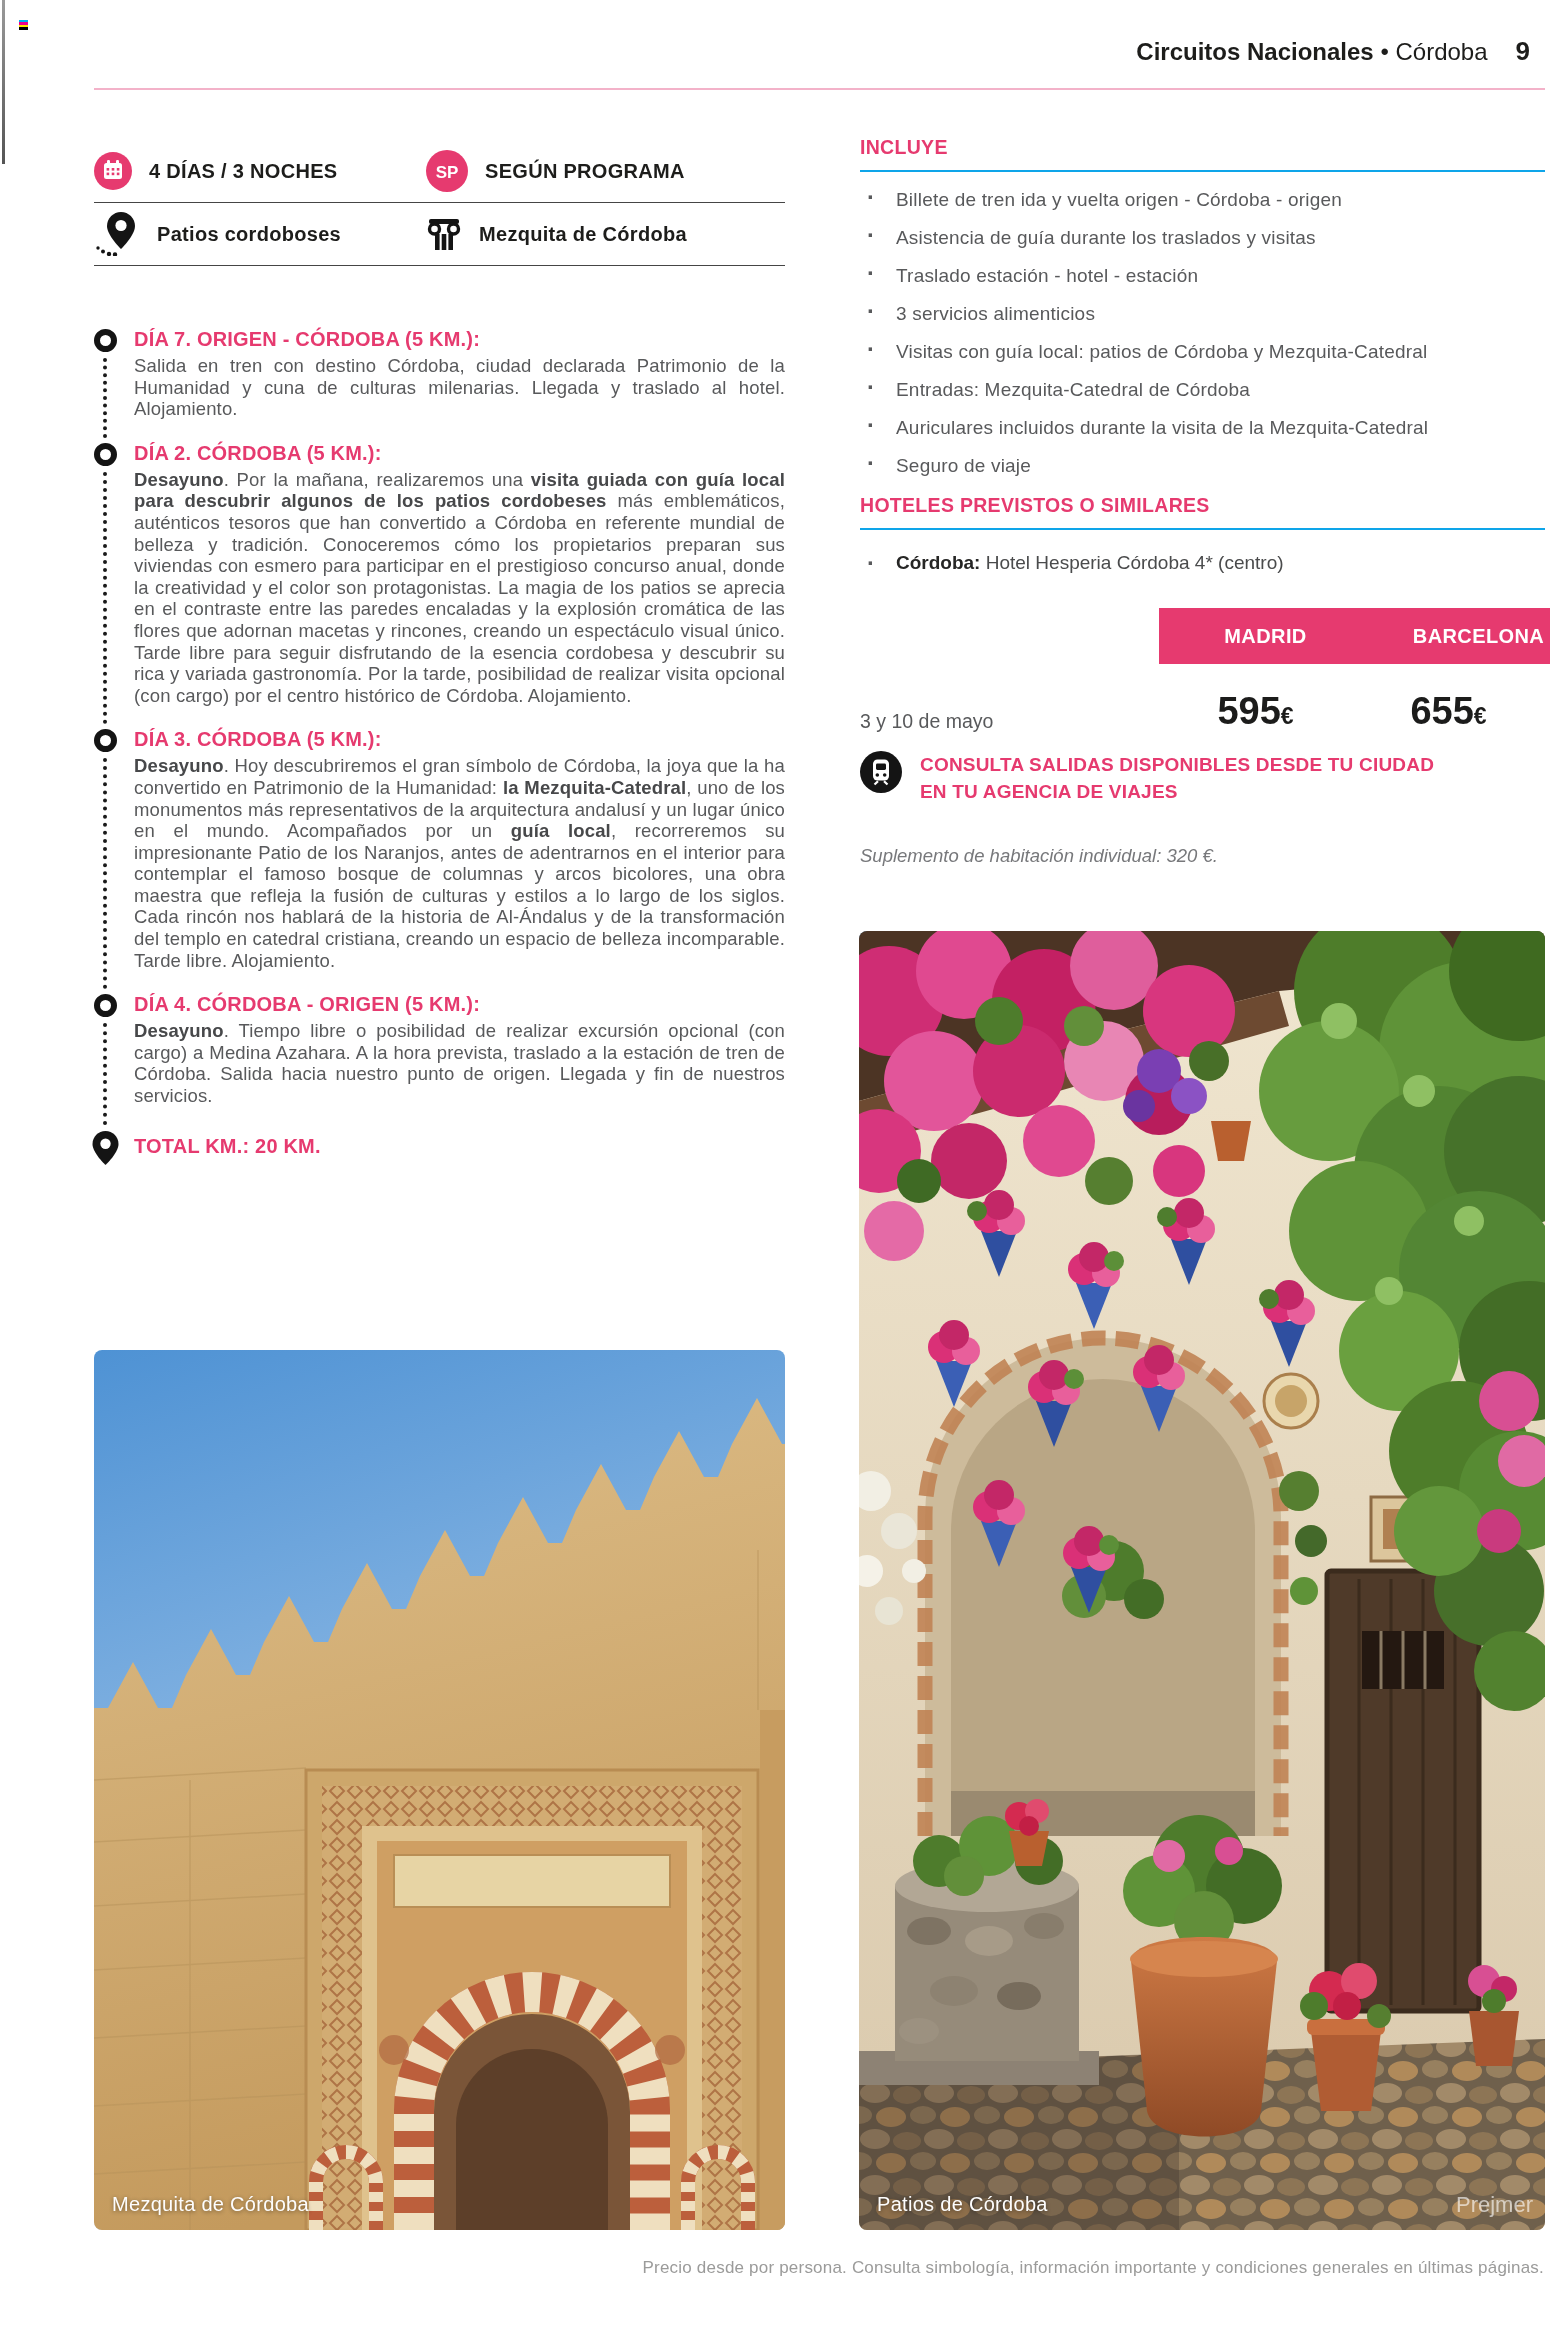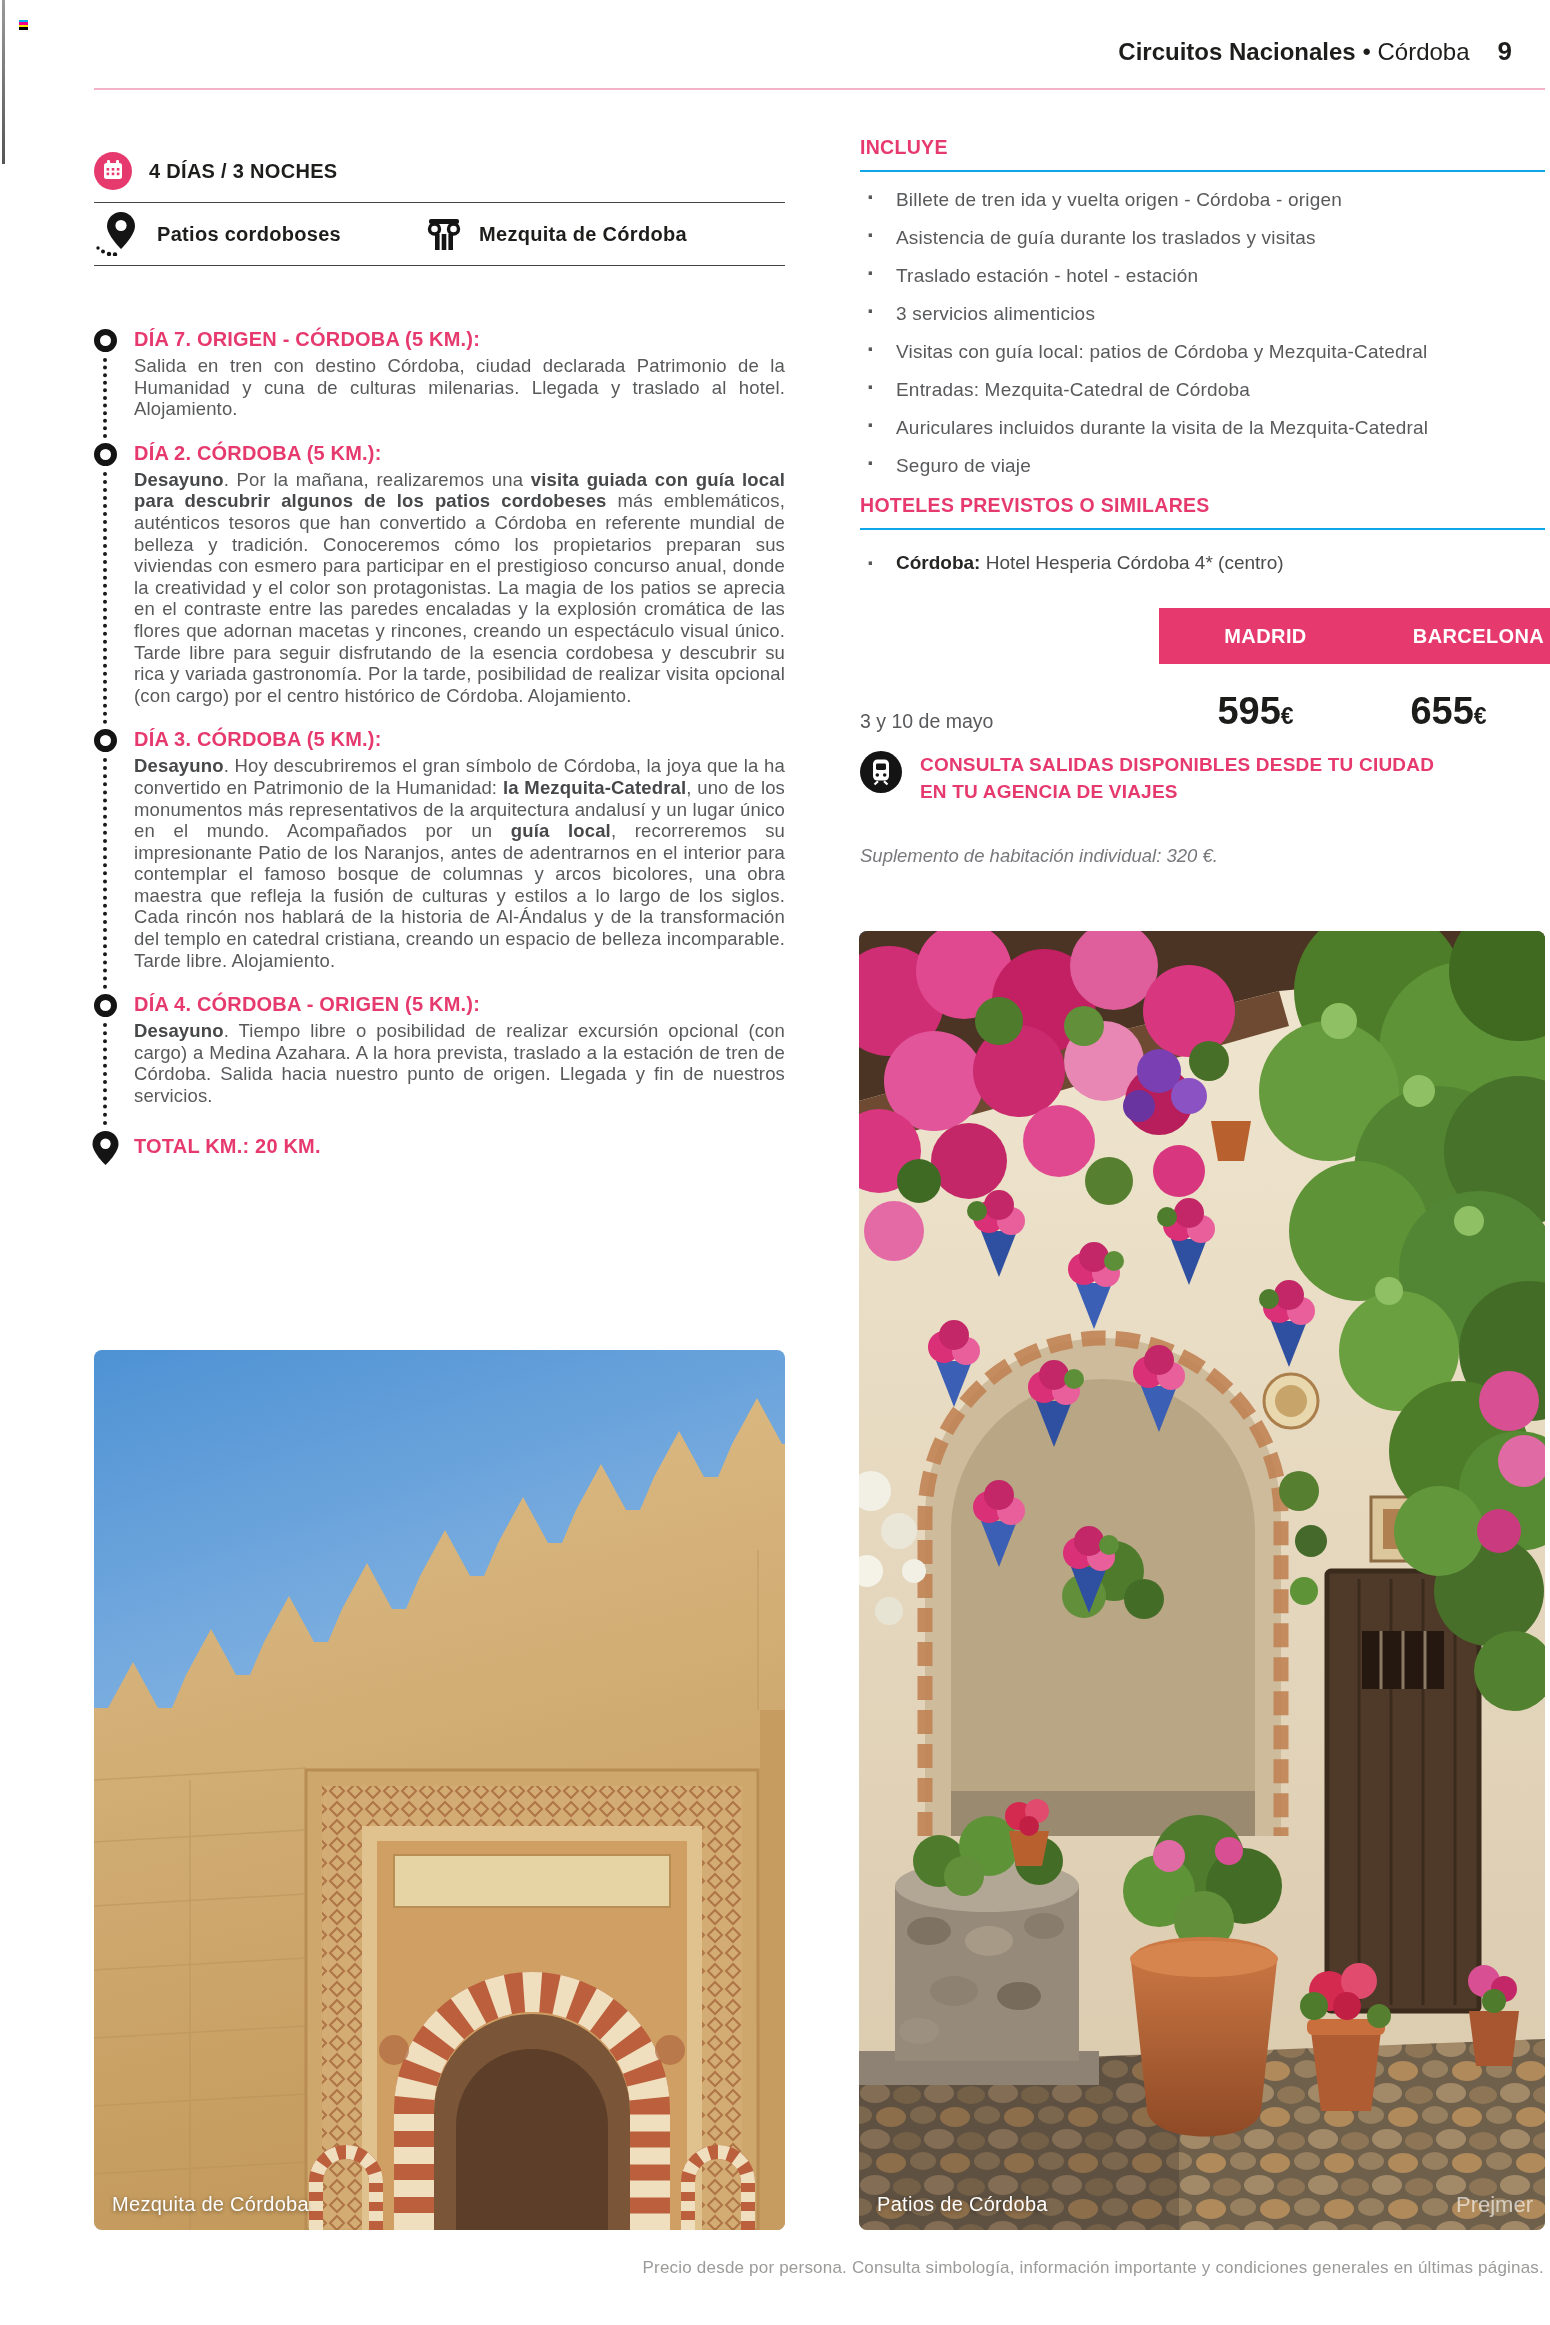--- a/index.html
+++ b/index.html
@@ -4,21 +4,21 @@
 <style>
   html,body{margin:0;padding:0;}
   body{width:1550px;height:2325px;position:relative;background:#fff;overflow:hidden;
        font-family:"Liberation Sans", sans-serif;color:#1d1d1b;}
   
   .edge-line{position:absolute;left:2px;top:0;width:3px;height:164px;
              background:linear-gradient(#9a9a9a,#555);}
   .regmark{position:absolute;left:19px;top:20px;width:9px;}
   .regmark div{height:2.4px;}
   
-  .header{position:absolute;top:36px;right:38px;display:flex;align-items:baseline;gap:28px;}
+  .header{position:absolute;top:36px;right:20px;display:flex;align-items:baseline;gap:28px;}
   .header .crumb{font-size:24px;color:#1d1d1b;}
   .header .crumb b{font-weight:700;}
   .header .pageno{font-size:26px;font-weight:700;}
   .header-rule{position:absolute;top:88px;left:94px;width:1451px;height:2px;background:#f3b2c9;}
   
   .col-left{position:absolute;left:94px;top:100px;width:691px;}
   .badge-row{height:62px;display:flex;align-items:center;}
   .badge-row:first-child{margin-top:40px;text-align:center;}
   .badge{display:flex;align-items:center;gap:17px;width:332px;}
   .badge.second{flex:1;}
@@ -102,20 +102,27 @@
         <g fill="#e63a6f">
           <rect x="12.6" y="16" width="2.6" height="2.6"></rect>
             <rect x="17.7" y="16" width="2.6" height="2.6"></rect>
             <rect x="22.8" y="16" width="2.6" height="2.6"></rect>
           <rect x="12.6" y="20.6" width="2.6" height="2.6"></rect>
             <rect x="17.7" y="20.6" width="2.6" height="2.6"></rect>
             <rect x="22.8" y="20.6" width="2.6" height="2.6"></rect>
         </g>
       </svg>
       <span class="badge-label">4 DÍAS / 3 NOCHES</span>
+    </div>
+    <div class="badge second">
+      <svg width="42" height="42" viewBox="0 0 42 42">
+        <circle cx="21" cy="21" r="21" fill="#e63a6f"></circle>
+        <text x="21" y="27.5" text-anchor="middle" font-family="Liberation Sans, sans-serif" font-size="17" font-weight="800" fill="#fff">SP</text>
+      </svg>
+      <span class="badge-label">SEGÚN PROGRAMA</span>
     </div>
   </div>
   <div class="badge-divider"></div>
   <div class="badge-row">
     <div class="badge">
       <svg width="46" height="44" viewBox="0 0 46 44">
         <path d="M27,0 C19.3,0 13,6.3 13,14 C13,23.5 27,37 27,37 C27,37 41,23.5 41,14 C41,6.3 34.7,0 27,0 Z" fill="#141414"></path>
         <circle cx="27" cy="13.5" r="5.6" fill="#fff"></circle>
         <g fill="#141414">
           <circle cx="4" cy="36" r="1.7"></circle>

